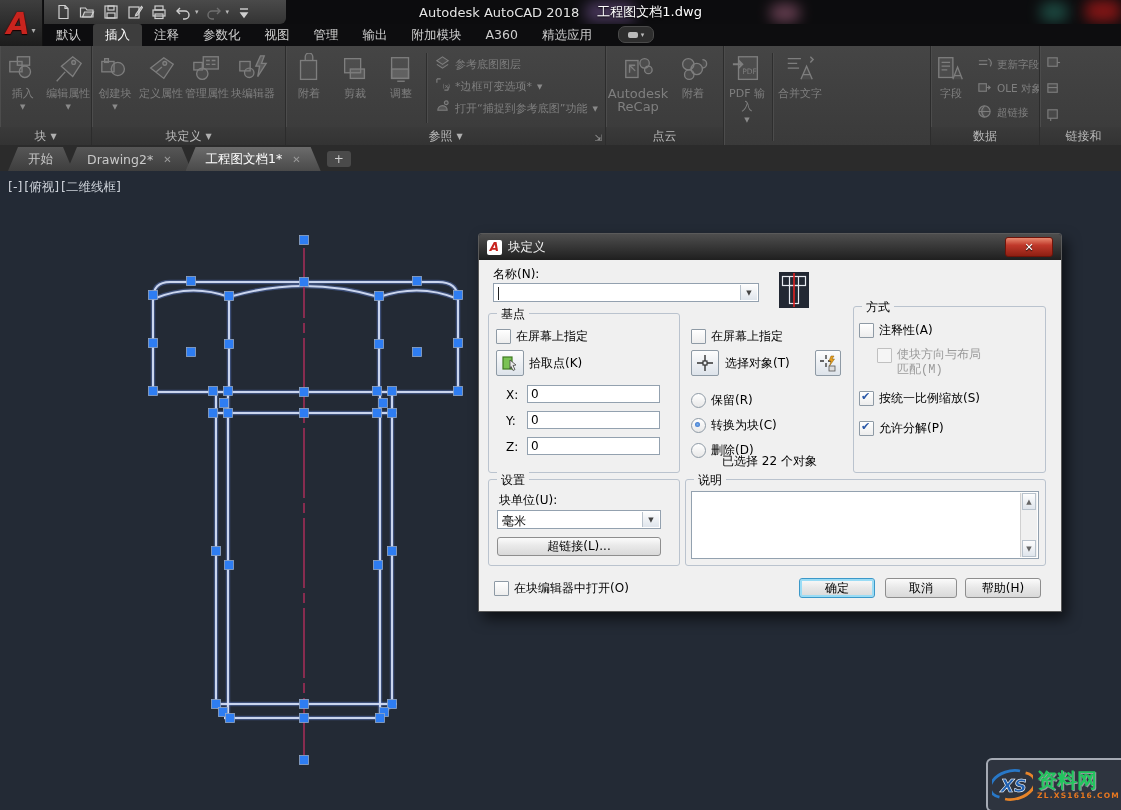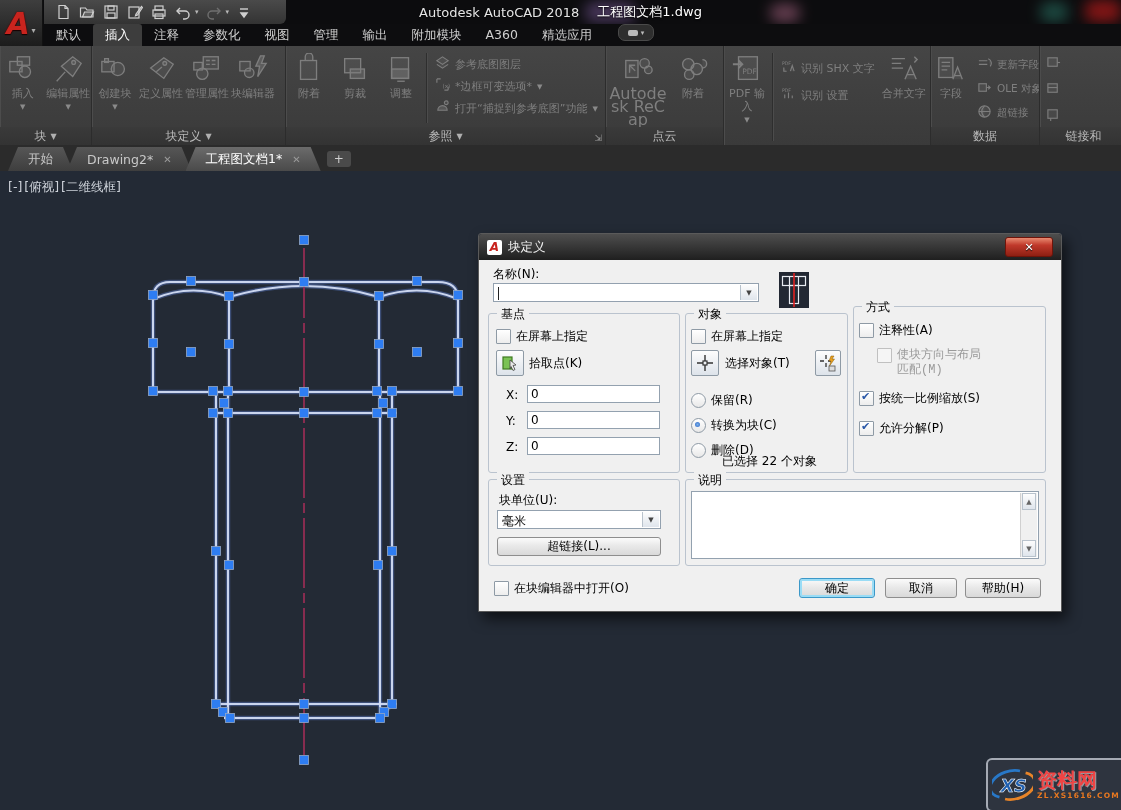--- a/index.html
+++ b/index.html
@@ -16,21 +16,21 @@
   .tinyarr{color:#b8b8b8;font-size:7px;margin-left:-3px;}
   #titletext{position:absolute;left:0;top:0;width:100%;height:24px;display:flex;align-items:center;justify-content:center;
              gap:18px;color:#e4e4e4;font-size:13px;text-shadow:0 1px 2px #000;}
   #appbtn{position:absolute;left:0;top:0;width:42px;height:46px;z-index:30;
           background:linear-gradient(#3e3e3e,#1c1c1c);display:flex;align-items:center;justify-content:center;
           border-right:1px solid #111;}
   #appbtn .bigA{font-size:30px;font-weight:bold;font-style:italic;
           color:#c8241e;text-shadow:0 0 2px #5a0000,0 1px 1px #000;}
   #appbtn .appcaret{color:#aaa;font-size:8px;margin-left:2px;margin-top:14px;}
   
-  #tabrow{position:absolute;left:0;top:24px;width:1121px;height:22px;background:#0d0d0f;display:flex;}
+  #tabrow{position:absolute;left:0;top:24px;width:1121px;height:22px;background:#0d0d0f;display:flex;align-items:flex-end;}
   #ribbon-tabs{display:flex;margin-left:44px;height:22px;}
   .rtab{padding:3px 12px 4px 12px;font-size:12.5px;color:#cfcfcf;cursor:default;}
   .rtab.active{background:#3d3d3d;color:#fff;border-radius:3px 3px 0 0;}
   #ribbon-toggle{margin-left:14px;margin-bottom:3px;width:34px;height:15px;background:#2e2e2e;border:1px solid #4a4a4a;
           border-radius:7px;display:flex;align-items:center;justify-content:center;gap:3px;color:#bbb;font-size:7px;}
   #ribbon-toggle .pill{width:10px;height:6px;background:#bbb;border-radius:2px;display:inline-block;}
   
   #ribbon{position:absolute;left:0;top:46px;width:1121px;height:99px;background:linear-gradient(#454545,#3a3a3a);
           display:flex;}
   .rpanel{height:99px;display:flex;flex-direction:column;border-right:1px solid #2c2c2c;box-shadow:1px 0 0 #4c4c4c inset;overflow:hidden;flex:none;}
@@ -59,21 +59,21 @@
   #newtab{width:24px;height:16px;margin-left:12px;margin-bottom:4px;background:#4a4a4a;border-radius:3px;
           color:#cfcfcf;display:flex;align-items:center;justify-content:center;font-size:12px;}
   
   #canvas{position:absolute;left:0;top:171px;width:1121px;height:639px;background:#232a35;}
   #vplabel{position:absolute;left:8px;top:8px;color:#ced3da;font-size:12.5px;display:flex;gap:2px;}
   #bolt-svg{position:absolute;left:0;top:0;}
   
   #watermark{position:absolute;left:986px;top:587px;width:128px;height:46px;border:2px solid rgba(205,210,220,.75);
              border-radius:6px;background:rgba(255,255,255,.05);display:flex;align-items:center;padding:2px 4px;gap:4px;}
   #wm-text{display:flex;flex-direction:column;line-height:1;}
-  #wm-site{font-size:20px;font-weight:bold;color:#ef4444;text-shadow:1px 1px 0 rgba(255,255,255,.5);}
+  #wm-site{font-size:20px;font-weight:bold;color:#22c55e;text-shadow:1px 1px 0 rgba(255,255,255,.5);}
   #wm-url{font-size:7.5px;font-weight:bold;color:#e87820;letter-spacing:1.2px;margin-top:2px;}
   
   #dialog{position:absolute;left:478px;top:233px;width:582px;height:377px;z-index:50;
           border:1px solid #5a5a5a;border-radius:3px 3px 0 0;box-shadow:5px 7px 14px rgba(0,0,0,.6);
           font-size:12px;color:#000;}
   #dlg-title{position:absolute;left:0;top:0;right:0;height:26px;background:linear-gradient(#4e4e4e,#1f1f1f);
              border-radius:3px 3px 0 0;display:flex;align-items:center;padding-left:8px;gap:6px;color:#f0f0f0;font-size:12.5px;}
   #dlg-appicon{width:15px;height:15px;background:#fff;border-radius:2px;color:#c8241e;font-weight:bold;font-style:italic;
              display:flex;align-items:center;justify-content:center;font-size:12px;}
   #dlg-close{position:absolute;right:8px;top:3px;width:46px;height:18px;border-radius:3px;
@@ -354,21 +354,21 @@
       <div class="rbody">
         <div class="rbtn" style="width:64px">
           <span class="ricon">
               <svg viewBox="0 0 34 34">
                 <rect x="4" y="8" width="13" height="18"></rect>
                 <path d="M8 21 V13 h6 M8 13 l6 6"></path>
                 <circle cx="24" cy="11" r="5"></circle>
                 <circle cx="28" cy="18" r="4"></circle>
               </svg>
             </span>
-          <span class="rtext" style="width:62px;font-size:16px">Autodesk ReCap</span>
+          <span class="rtext" style="width:62px;font-size:13px">Autodesk ReCap</span>
         </div>
         <div class="rbtn">
           <span class="ricon">
               <svg viewBox="0 0 34 34">
                 <circle cx="12" cy="12" r="6"></circle>
                 <circle cx="21" cy="17" r="6"></circle>
                 <circle cx="13" cy="23" r="5"></circle>
                 <path d="M27 7 a4 4 0 0 1 0 9"></path>
               </svg>
             </span>
@@ -387,36 +387,20 @@
               <svg viewBox="0 0 34 34">
                 <rect x="8" y="4" width="20" height="24"></rect>
                 <path d="M2 12 h10 M8 8 l4 4 -4 4" stroke-width="2"></path>
                 <text x="12" y="22" font-size="8" fill="#8d8d8d" stroke="none">PDF</text>
               </svg>
             </span>
           <span class="rtext">PDF 输入</span>
           <span class="rarr">▼</span>
         </div>
         <div class="vsep"></div>
-        <div class="rrows" style="padding-top:10px;gap:9px;">
-          <div class="rrow">
-            <span class="rsicon"><svg viewBox="0 0 16 16">
-                  <text x="1" y="6" font-size="5" fill="#8d8d8d" stroke="none">PDF</text>
-                  <path d="M3 9 v4 h3 M10 13 l2-6 2 6"></path>
-                </svg></span>
-            <span>识别 SHX 文字</span>
-          </div>
-          <div class="rrow">
-            <span class="rsicon"><svg viewBox="0 0 16 16">
-                  <text x="1" y="6" font-size="5" fill="#8d8d8d" stroke="none">PDF</text>
-                  <path d="M4 13 v-4 M8 13 v-6 M12 13 v-3"></path>
-                </svg></span>
-            <span>识别 设置</span>
-          </div>
-        </div>
         <div class="rbtn" style="margin-left:2px;">
           <span class="ricon">
               <svg viewBox="0 0 34 34">
                 <path d="M4 6 h14 M4 11 h10 M4 16 h12"></path>
                 <path d="M18 28 l6 -14 6 14 M20.5 23 h7"></path>
                 <path d="M28 4 l3 3 -3 3"></path>
               </svg>
             </span>
           <span class="rtext">合并文字</span>
         </div>
@@ -645,23 +629,20 @@
         </svg>
       </div>
       <span class="txt" style="left:50px;top:95px;">拾取点(K)</span>
       <span class="txt" style="left:27px;top:128px;">X:</span>
       <input class="field" style="left: 48px; top: 125px; width: 133px;" value="0">
       <span class="txt" style="left:27px;top:154px;">Y:</span>
       <input class="field" style="left: 48px; top: 151px; width: 133px;" value="0">
       <span class="txt" style="left:27px;top:180px;">Z:</span>
       <input class="field" style="left: 48px; top: 177px; width: 133px;" value="0">
 
-      <div class="group" style="left:206px;top:53px;width:161px;height:158px;">
-        <span class="gtitle">对象</span>
-      </div>
       <div class="cbrow" style="left:212px;top:68px;">
         <span class="cb"></span>
         <span>在屏幕上指定</span>
       </div>
       <div class="sqbtn" style="left:212px;top:90px;">
         <svg width="18" height="18" viewBox="0 0 18 18">
           <path d="M9 1 V7 M9 11 V17 M1 9 H7 M11 9 H17" stroke="#333" stroke-width="1.4"></path>
           <rect x="7" y="7" width="4" height="4" fill="none" stroke="#333" stroke-width="1.2"></rect>
         </svg>
       </div>

